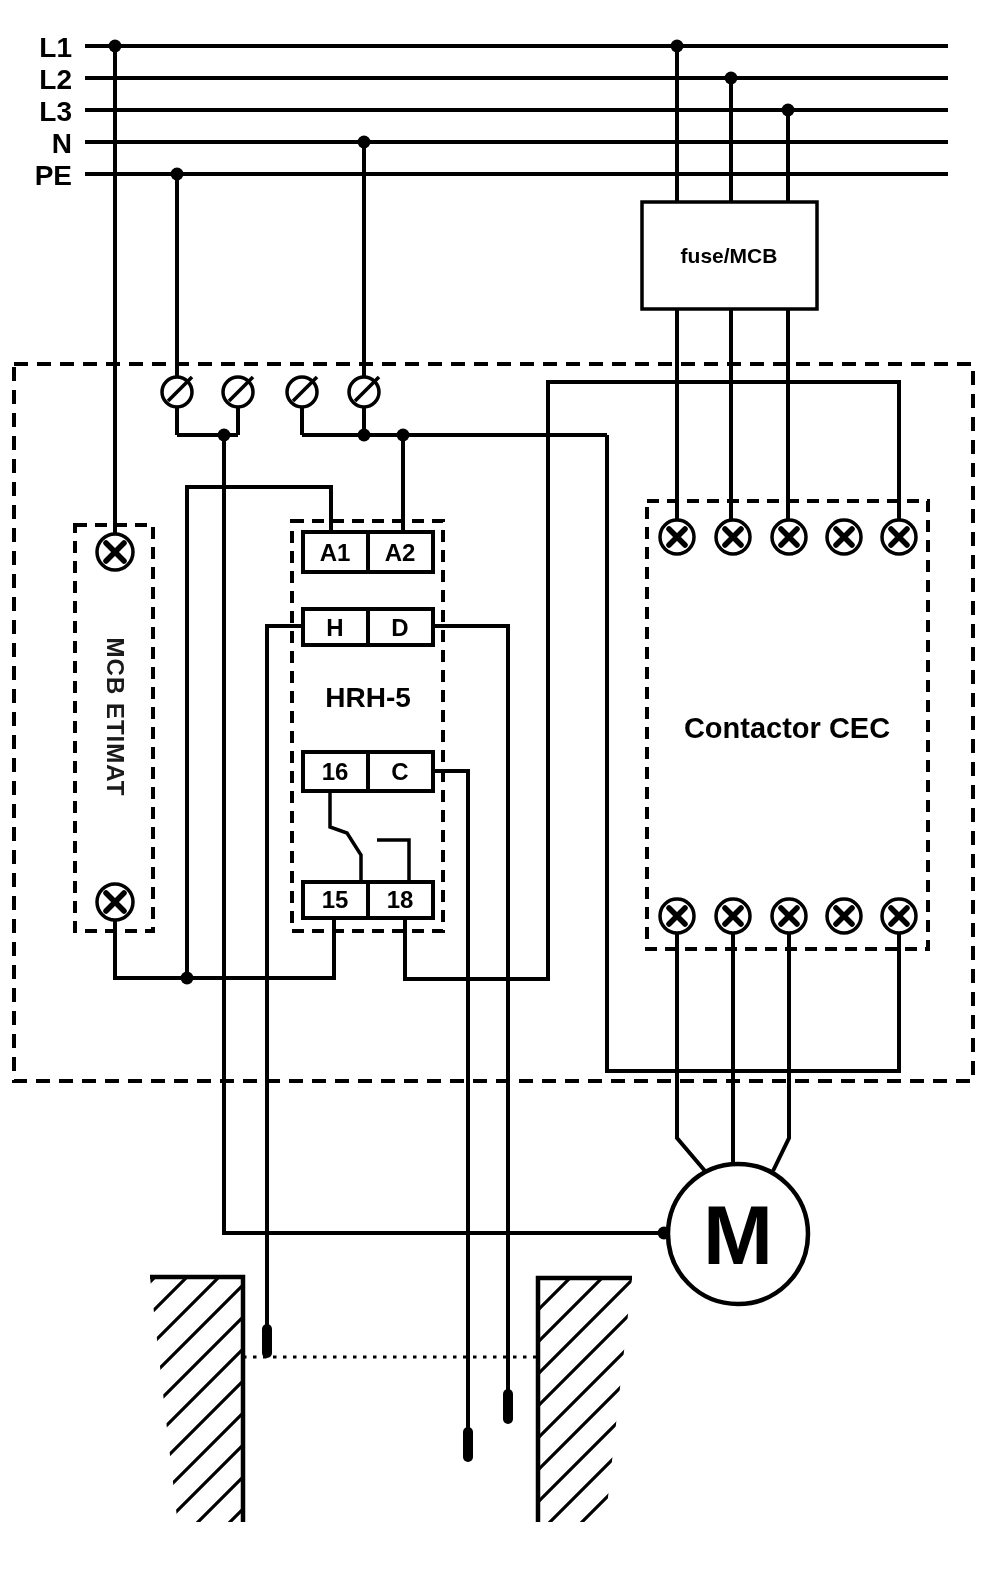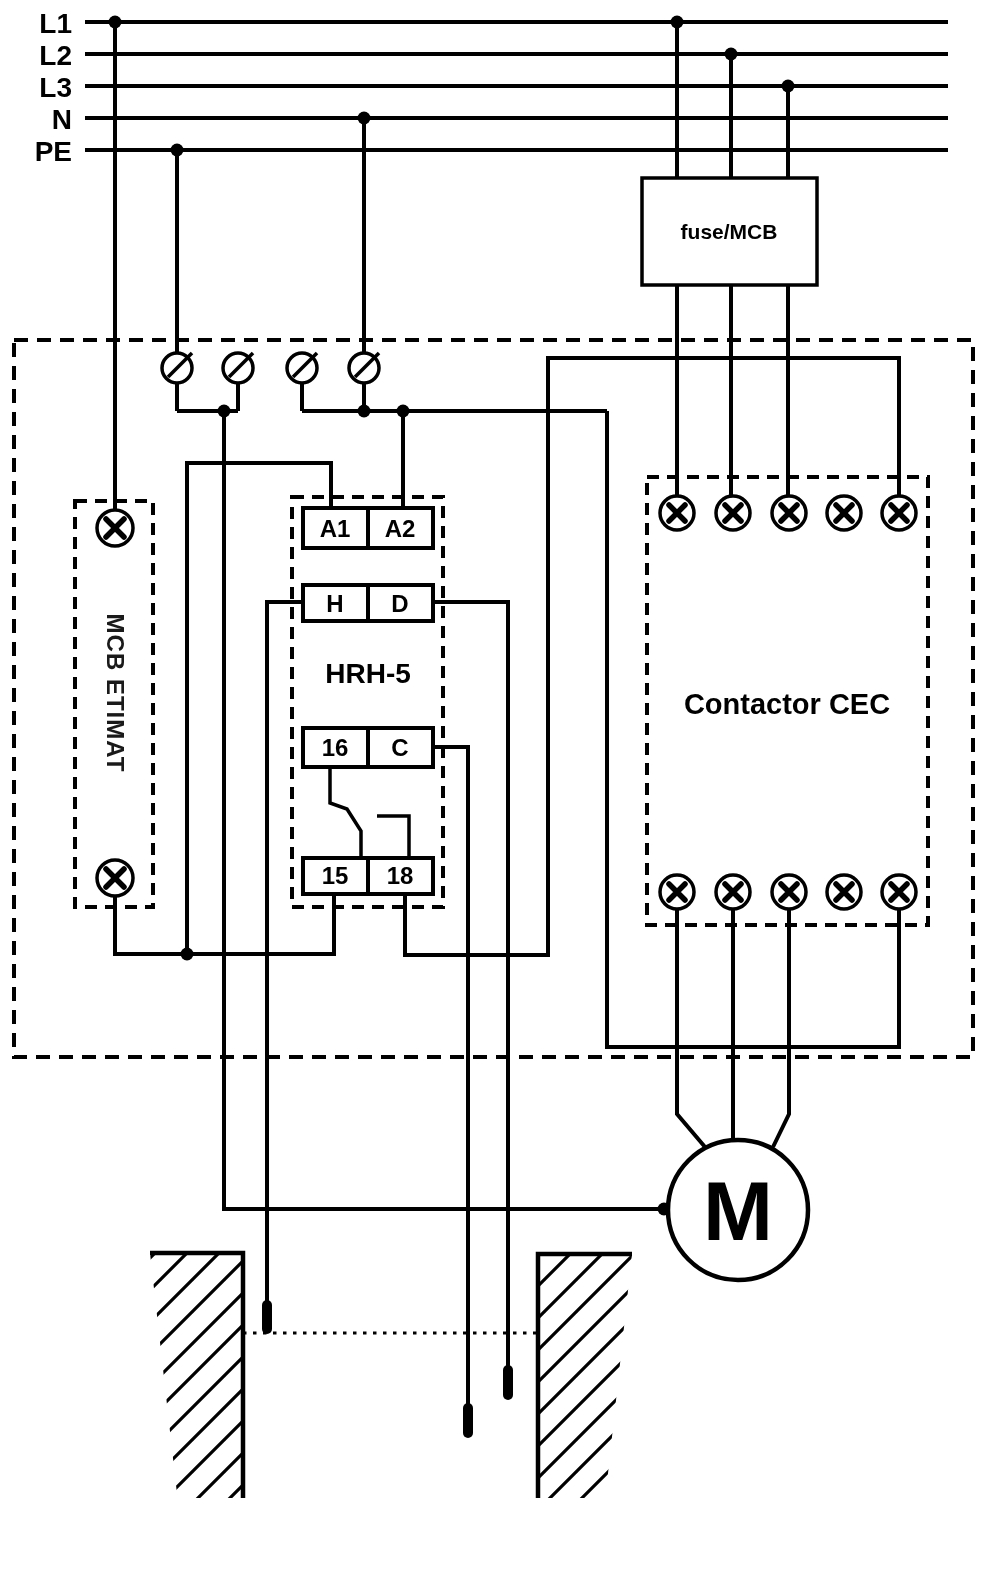--- a/index.html
+++ b/index.html
@@ -1,19 +1,19 @@
 <!DOCTYPE html>
 <html style="--ink: #000000; --paper: #ffffff; --gray: #1a1a1a;"><head>
 <meta charset="utf-8">
 <style>
   :root { --ink:#000000; --paper:#ffffff; --gray:#1a1a1a; }
   html,body { margin:0; padding:0; background:var(--paper); }
   .stage {
     width:998px; height:1498px; position:relative; background:var(--paper);
-    font-family:"Liberation Sans", sans-serif; color:var(--ink);
+    font-family:"Liberation Sans", sans-serif; color:var(--ink);margin-top:24px;
   }
   svg { display:block; }
   text { fill:var(--ink); }
   .bus-label   { font-size:28px; font-weight:bold; }
   .box-label   { font-size:21px; font-weight:bold; }
   .big-label   { font-size:29px; font-weight:bold; }
   .relay-title { font-size:28px; font-weight:bold; }
   .term-label  { font-size:24px; font-weight:bold; }
   .motor-label { font-size:84px; font-weight:bold; }
   .vert-label  { font-size:24px; font-weight:bold; fill:var(--gray); letter-spacing:1px; }

